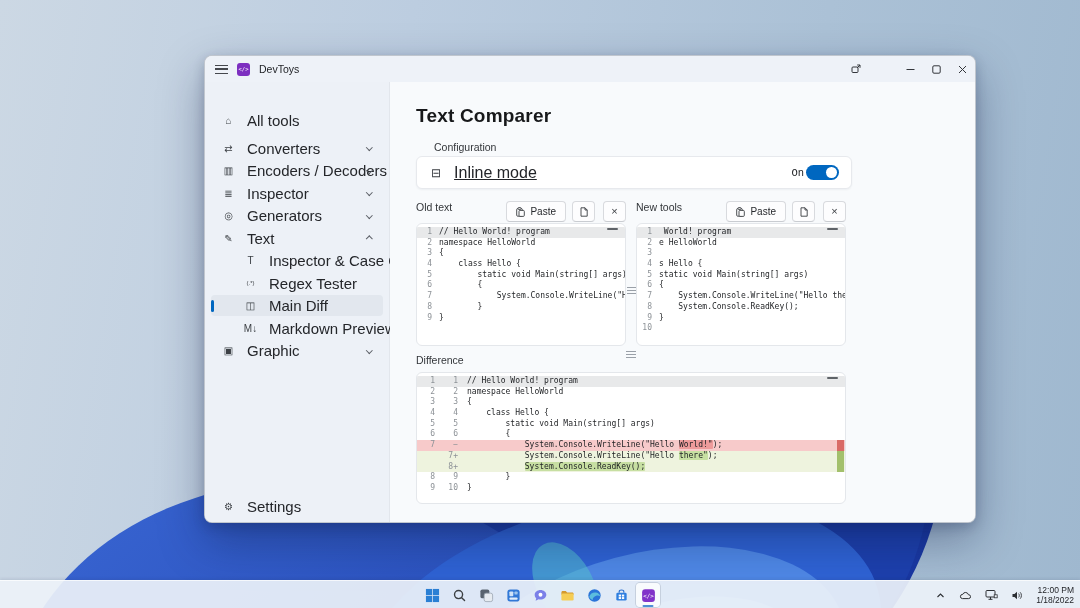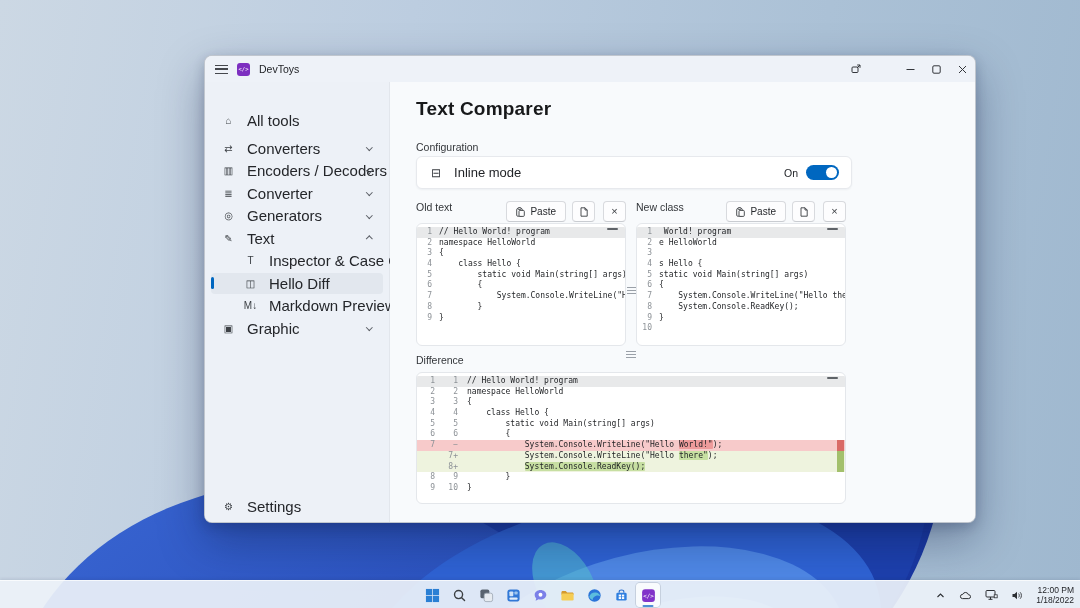--- a/index.html
+++ b/index.html
@@ -44,27 +44,27 @@
   .side-icon.tiny{font-size:6px;letter-spacing:0;}
   .side-item.sub .side-icon{margin-left:32px;}
   .side-label{font-size:15px;color:#24262a;margin-left:11px;white-space:nowrap;}
   .chev{position:absolute;right:11px;top:50%;width:4.6px;height:4.6px;border-right:1.1px solid #5b5f66;border-bottom:1.1px solid #5b5f66;}
   .chev.down{transform:translateY(-65%) rotate(45deg);}
   .chev.up{transform:translateY(-25%) rotate(-135deg);}
   .settings-item{position:absolute;bottom:4px;left:0;right:0;}
 
   
   .content{position:absolute;left:185px;top:26px;right:0;bottom:0;background:#f8fafc;}
-  .page-title{position:absolute;left:26px;top:16px;font-size:19px;font-weight:600;color:#17181a;letter-spacing:.2px;}
+  .page-title{position:absolute;left:26px;top:23px;font-size:19px;font-weight:600;color:#17181a;letter-spacing:.2px;}
   .sec-label{position:absolute;font-size:10.5px;color:#33363a;}
   .cfg-card{position:absolute;left:26px;top:74px;width:436px;height:33px;background:#fff;border:1px solid #e7e9ed;
     border-radius:6px;box-shadow:0 1px 2px rgba(20,30,60,.05);display:flex;align-items:center;}
   .cfg-icon{margin-left:14px;font-size:12px;color:#3a3d42;}
-  .cfg-label{margin-left:13px;font-size:13px;color:#222428;}
-  .toggle-wrap{margin-left:auto;margin-right:12px;display:flex;align-items:center;gap:8px;}
+  .cfg-label{margin-left:13px;font-size:16px;color:#222428;text-decoration:underline;}
+  .toggle-wrap{margin-left:auto;margin-right:12px;display:flex;align-items:center;gap:2px;font-family:Liberation Mono, monospace;}
   .toggle-state{font-size:10.5px;color:#222428;}
   .toggle{width:33px;height:15.5px;border-radius:9px;background:#0067c0;position:relative;cursor:pointer;}
   .toggle::after{content:"";position:absolute;right:2.5px;top:2.4px;width:10.8px;height:10.8px;border-radius:50%;background:#fff;}
 
   .pane-header{position:absolute;top:119px;width:210px;height:21px;display:flex;align-items:flex-start;}
   .pane-label{font-size:10.5px;color:#33363a;}
   .btn{display:flex;align-items:center;gap:5px;height:21px;padding:0 9px;background:#fdfdfe;
     border:1px solid #d8dade;border-bottom-color:#c9ccd1;border-radius:4px;font-size:10px;color:#26282c;cursor:pointer;}
   .btn.icon-only{width:23px;padding:0;justify-content:center;}
   .btn svg{display:block;}
@@ -176,41 +176,45 @@
             <span class="side-label">Converters</span>
             <span class="chev down"></span>
           </div>
           <div class="side-item">
             <span class="side-icon">▥</span>
             <span class="side-label">Encoders / Decoders</span>
             <span class="chev down"></span>
           </div>
           <div class="side-item">
             <span class="side-icon">≣</span>
-            <span class="side-label">Converter</span>
+            <span class="side-label">Inspector</span>
             <span class="chev down"></span>
           </div>
           <div class="side-item">
             <span class="side-icon">◎</span>
             <span class="side-label">Generators</span>
             <span class="chev down"></span>
           </div>
           <div class="side-item">
             <span class="side-icon">✎</span>
             <span class="side-label">Text</span>
             <span class="chev up"></span>
           </div>
           <div class="side-item sub">
             <span class="side-icon">T</span>
             <span class="side-label">Inspector &amp; Case Converter</span>
           </div>
+          <div class="side-item sub">
+            <span class="side-icon tiny">(.*)</span>
+            <span class="side-label">Regex Tester</span>
+          </div>
           <div class="side-item sub selected">
             <span class="sel-bar"></span>
             <span class="side-icon">◫</span>
-            <span class="side-label">Hello Diff</span>
+            <span class="side-label">Main Diff</span>
           </div>
           <div class="side-item sub">
             <span class="side-icon">M↓</span>
             <span class="side-label">Markdown Preview</span>
           </div>
           <div class="side-item">
             <span class="side-icon">▣</span>
             <span class="side-label">Graphic</span>
             <span class="chev down"></span>
           </div>
@@ -218,21 +222,21 @@
       <div class="settings-item">
           <div class="side-item">
             <span class="side-icon">⚙</span>
             <span class="side-label">Settings</span>
           </div>
         </div>
     </div>
 
     <div class="content">
       <div class="page-title">Text Comparer</div>
-      <div class="sec-label" style="left:26px;top:59px;">Configuration</div>
+      <div class="sec-label" style="left:44px;top:59px;">Configuration</div>
 
       <div class="cfg-card">
         <span class="cfg-icon">⊟</span>
         <span class="cfg-label">Inline mode</span>
         <span class="toggle-wrap">
           <span class="toggle-state">On</span>
           <span class="toggle"></span>
         </span>
       </div>
 
@@ -253,21 +257,21 @@
                 <path d="M5 .8V3h2.2" fill="none" stroke="#3a3d42" stroke-width="0.9"></path>
               </svg>
           </span>
           <span class="btn icon-only gap8">
               <span class="x-glyph">×</span>
             </span>
         </span>
       </div>
 
       <div class="pane-header" style="left:246px;">
-        <span class="pane-label">New class</span>
+        <span class="pane-label">New tools</span>
         <span class="hdr-btns">
           <span class="btn">
             <svg width="9" height="10" viewBox="0 0 9 10">
                 <rect x="0.7" y="1.6" width="5.6" height="7.6" rx="1" fill="none" stroke="#3a3d42" stroke-width="0.9"></rect>
                 <rect x="2" y="0.6" width="3" height="1.8" rx="0.5" fill="#fff" stroke="#3a3d42" stroke-width="0.9"></rect>
                 <rect x="3" y="3.4" width="5.3" height="6" rx="1" fill="#fdfdfe" stroke="#3a3d42" stroke-width="0.9"></rect>
               </svg>
             <span>Paste</span>
           </span>
           <span class="btn icon-only">

